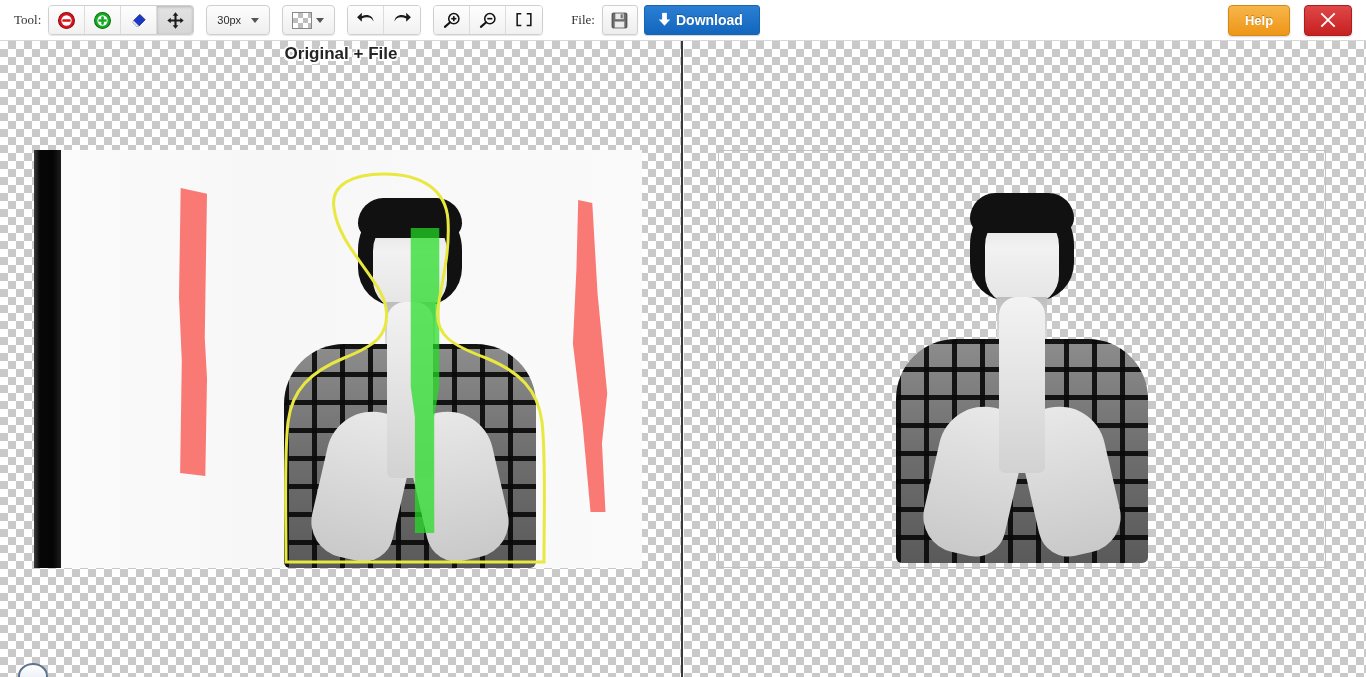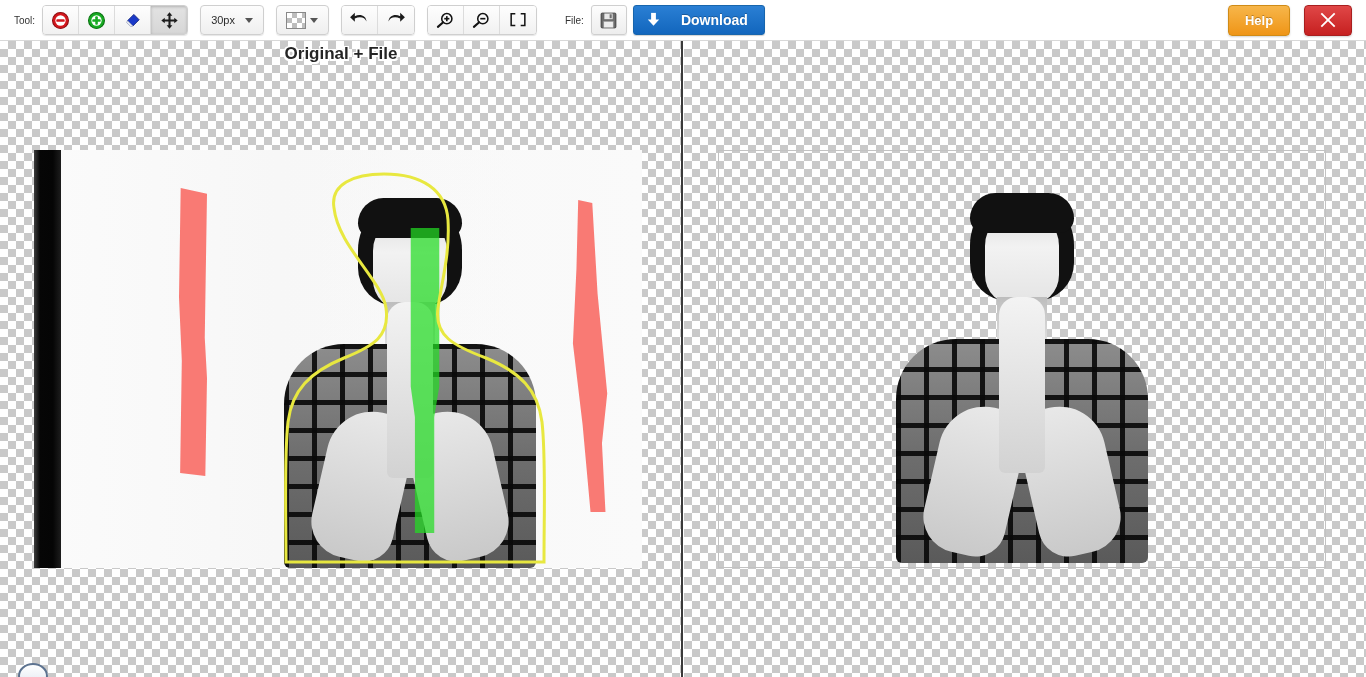--- a/index.html
+++ b/index.html
@@ -23,22 +23,22 @@
   
   #toolbar {
     position: absolute; left: 0; top: 0;
     width: 1366px; height: 41px;
     background: #ffffff;
     border-bottom: 1px solid #d8d8d8;
     display: flex; align-items: center;
     padding: 0 8px;
   }
   .tb-label {
-    font-size: 10px; color: #333;
-    margin: 0 7px 0 6px; white-space: nowrap;
+    font-size: 13px; color: #333;
+    margin: 0 7px 0 6px; white-space: nowrap; font-family: Liberation Serif, serif;
   }
   .btn-group {
     display: flex; align-items: center;
     margin-right: 12px;
     border: 1px solid #cfcfcf;
     border-radius: 4px;
     background: linear-gradient(to bottom, #fdfdfd, #efefef);
     box-shadow: 0 1px 1px rgba(0,0,0,.10);
     overflow: hidden;
     height: 30px;
@@ -87,21 +87,21 @@
     display: flex; align-items: center; justify-content: center;
     border: 1px solid #cfcfcf; border-radius: 3px;
     background: linear-gradient(to bottom, #fdfdfd, #ededed);
     box-shadow: 0 1px 1px rgba(0,0,0,.10);
     cursor: pointer;
   }
   
   #download-button {
     height: 30px;
     display: flex; align-items: center;
-    gap: 20px;
+    gap: 4px;
     padding: 0 16px 0 12px;
     margin-left: 6px;
     border-radius: 3px;
     border: 1px solid #1765ad;
     background: linear-gradient(to bottom, #2a7fd4, #1266bd);
     color: #fff; font-size: 14px; font-weight: bold;
     cursor: pointer;
     box-shadow: 0 1px 1px rgba(0,0,0,.18);
     text-shadow: 0 -1px 0 rgba(0,0,0,.25);
   }

